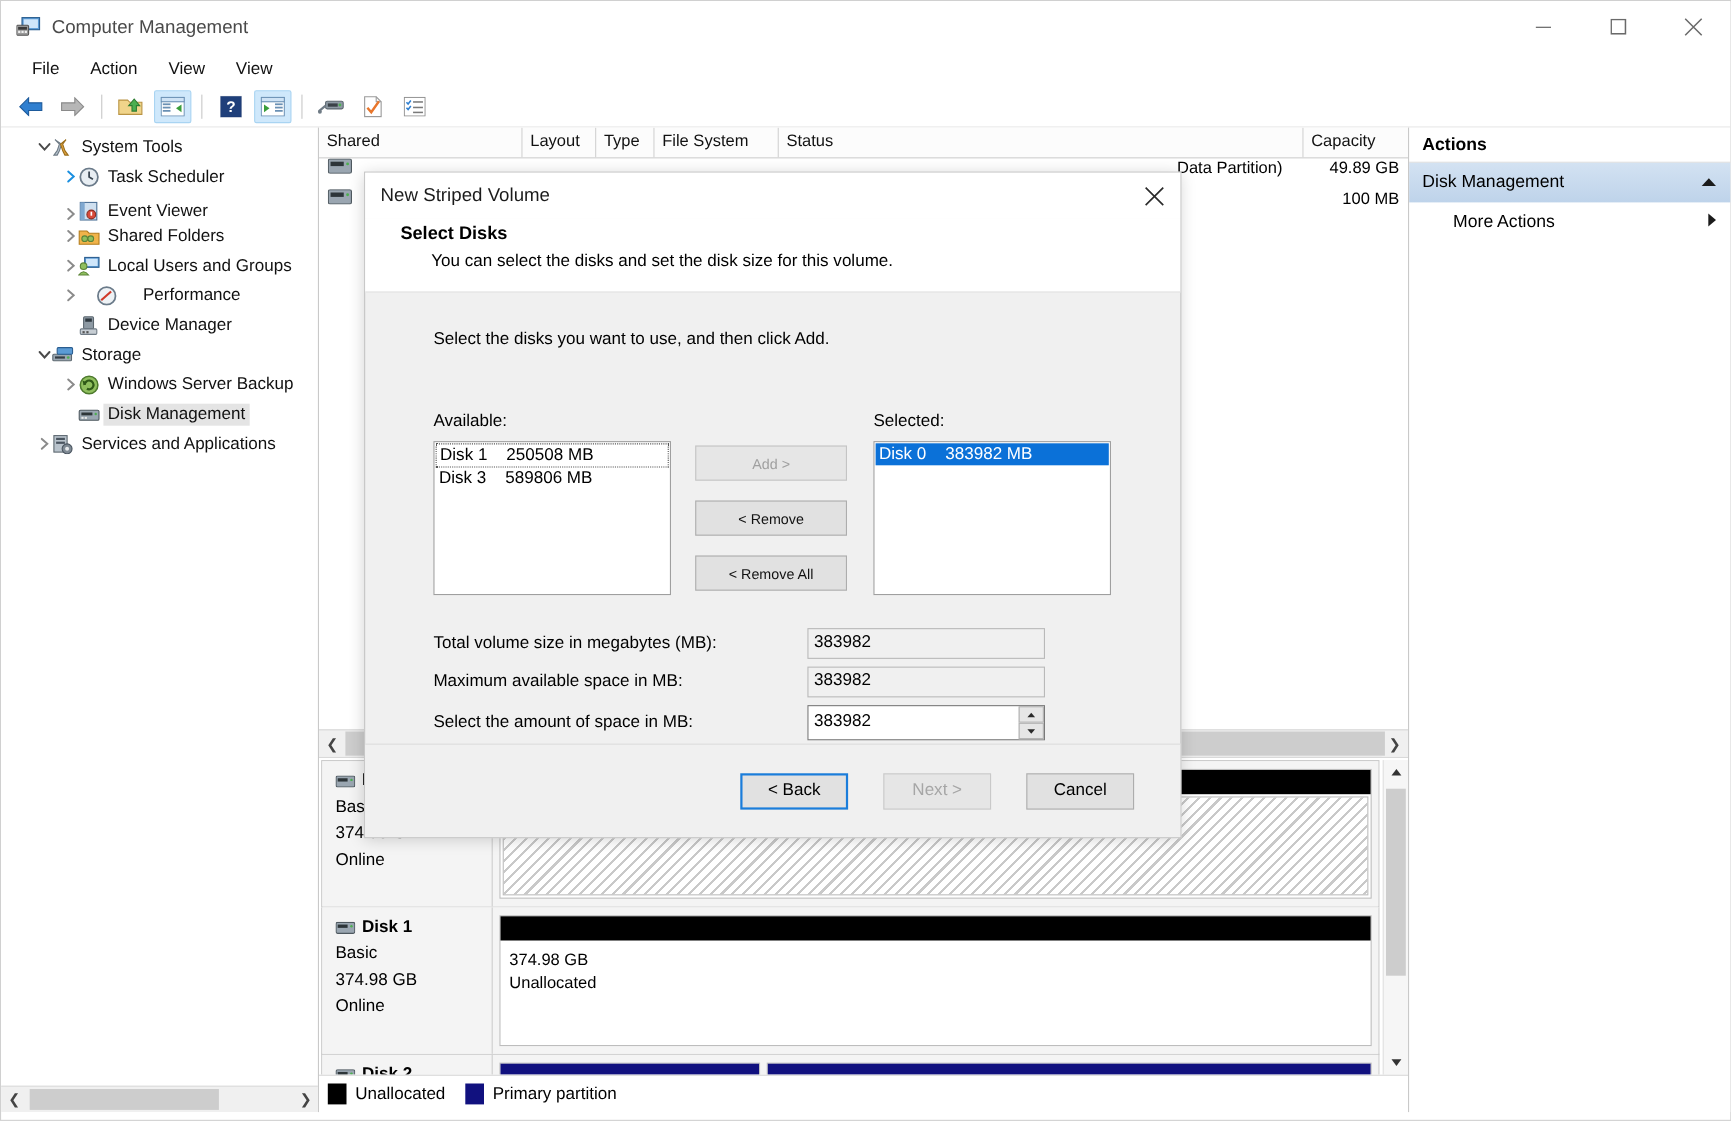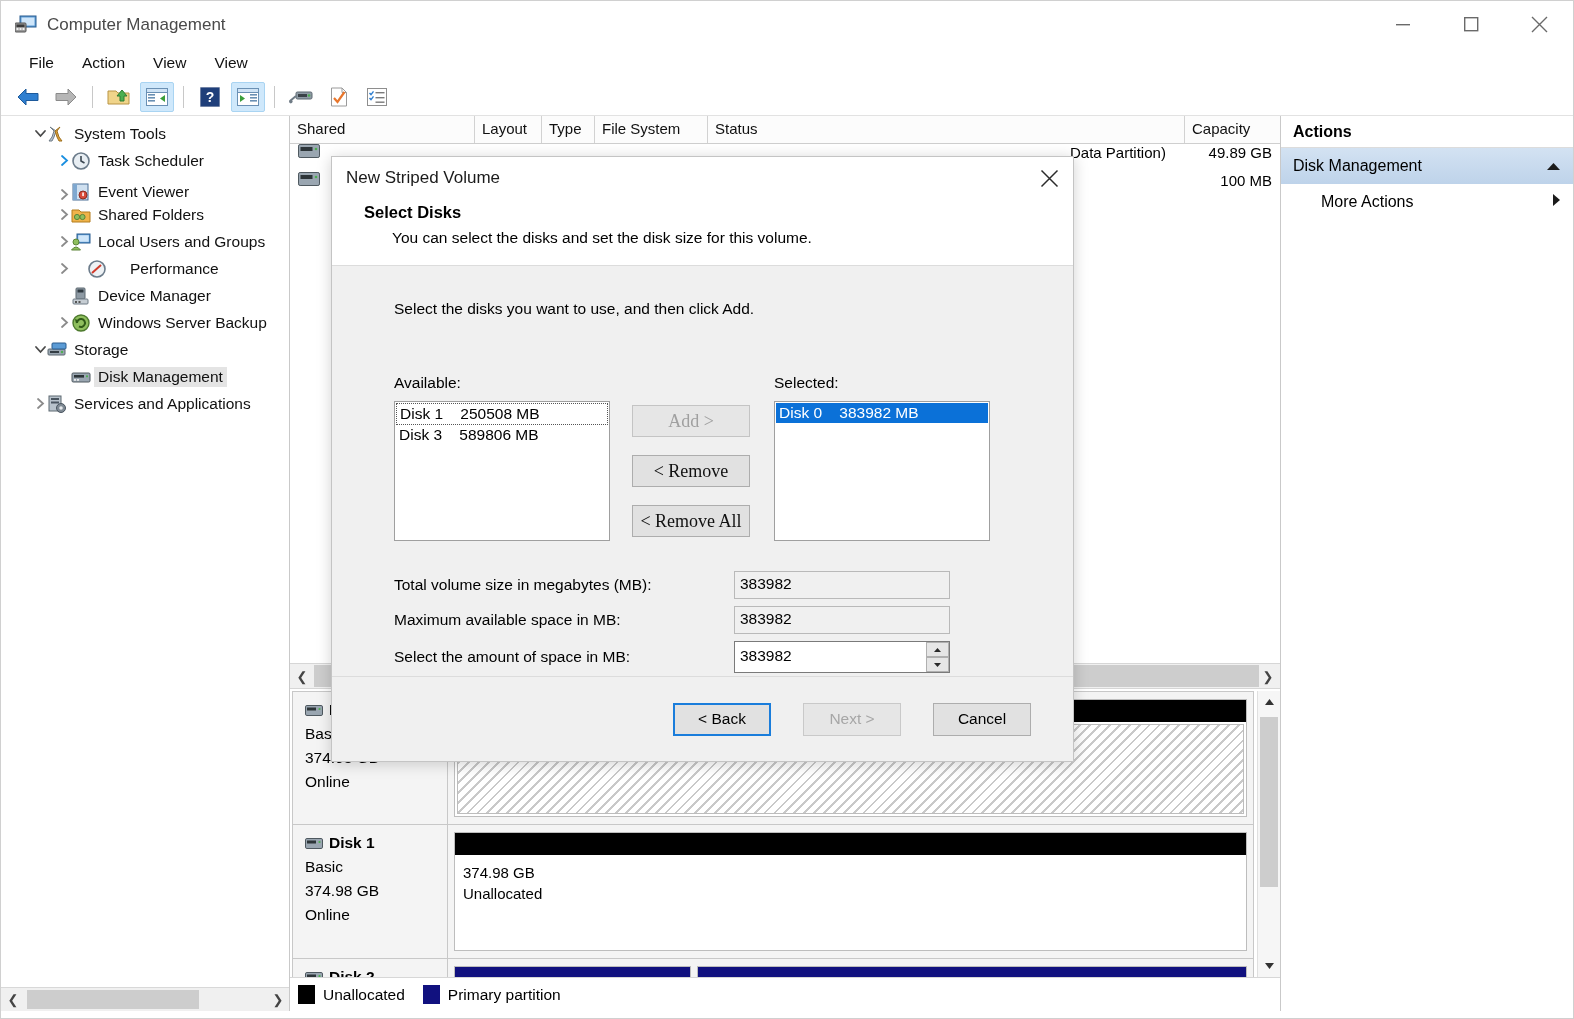--- a/index.html
+++ b/index.html
@@ -101,21 +101,21 @@
   .dlg-h1{font-weight:bold;font-size:16.5px;}
   .dlg-h2{font-size:15.5px;margin-top:7px;margin-left:28px;}
   .dlg-body{padding:34px 0 0 62px;position:relative;height:394px;box-sizing:border-box;}
   .dlg-instr{font-size:15.5px;}
   .lbl{font-size:15.5px;}
   .listbox{box-sizing:border-box;border:1px solid #9f9f9f;background:#fff;width:216px;height:140px;padding:1px;}
   .lb-item{font-size:15.5px;padding:1px 3px;white-space:pre;}
   .lb-item.focus{border:1px dotted #555;margin:0;}
   .lb-item.sel{background:#0b71d8;color:#fff;}
   .mid-btns{display:flex;flex-direction:column;gap:18px;}
-  .wbtn{box-sizing:border-box;width:118px;height:32px;background:#e1e1e1;border:1px solid #adadad;font-size:18px;display:flex;align-items:center;justify-content:center;color:#111;font-family:Liberation Serif, serif;}
+  .wbtn{box-sizing:border-box;width:138px;height:32px;background:#e1e1e1;border:1px solid #adadad;font-size:13px;display:flex;align-items:center;justify-content:center;color:#111;}
   .wbtn.dis{color:#a0a0a0;background:#e6e6e6;border-color:#c4c4c4;}
   .field{box-sizing:border-box;width:216px;height:28px;border:1px solid #b9b9b9;background:#f0f0f0;font-size:15.5px;padding:3px 0 0 5px;}
   .field.edit{background:#fff;border:1px solid #7a7a7a;height:32px;padding-top:5px;width:216px;}
   .spinwrap{position:relative;width:216px;}
   .spin{position:absolute;right:1px;top:1px;width:23px;height:30px;display:flex;flex-direction:column;}
   .spin div{flex:1;background:#e6e6e6;border:1px solid #b0b0b0;display:flex;align-items:center;justify-content:center;box-sizing:border-box;}
   .dlg-foot{position:absolute;left:0;right:0;bottom:0;height:84px;border-top:1px solid #dcdcdc;background:#f0f0f0;display:flex;align-items:center;justify-content:flex-end;padding-right:42px;gap:32px;}
   .fbtn{box-sizing:border-box;width:98px;height:33px;background:#e1e1e1;border:1px solid #adadad;font-size:15.5px;display:flex;align-items:center;justify-content:center;}
   .fbtn.def{border:2px solid #1a7ddb;}
   .fbtn.dis{color:#a6a6a6;background:#e6e6e6;border-color:#c9c9c9;}
@@ -323,46 +323,46 @@
             <span class="tw"></span>
             <span class="ticon"><svg width="20" height="18" viewBox="0 0 20 18">
                 <rect x="5" y="1" width="9" height="11" rx="1" fill="#8e9aa4" stroke="#5d6870"></rect>
                 <rect x="6.5" y="2.5" width="6" height="3" fill="#2f3940"></rect>
                 <rect x="2" y="12" width="15" height="5" rx="1" fill="#c6cdd3" stroke="#6f7b85"></rect>
                 <rect x="4" y="14" width="2" height="2" fill="#555"></rect>
                 <rect x="7.5" y="14" width="2" height="2" fill="#555"></rect>
               </svg></span>
             <span class="tlabel">Device Manager</span>
           </div>
-          <div class="tnode" style="padding-left: 56px;">
-            <span class="tw">
-              <svg width="13" height="13" viewBox="0 0 13 13">
-                <path d="M4 2 L9 6.5 L4 11" stroke="#8b8b8b" stroke-width="1.8" fill="none" stroke-linecap="round"></path>
-              </svg>
-            </span>
-            <span class="ticon"><svg width="20" height="18" viewBox="0 0 20 18">
-                <circle cx="10" cy="9" r="8" fill="#8fbf5e" stroke="#4d7a2e" stroke-width="1.4"></circle>
-                <path d="M6 9 a4 4 0 1 1 2 3.4" stroke="#2f5a18" stroke-width="2" fill="none"></path>
-                <path d="M4 5 L8 6.5 L5 9.5 Z" fill="#2f5a18"></path>
-              </svg></span>
-            <span class="tlabel">Windows Server Backup</span>
-          </div>
           <div class="tnode" style="padding-left: 32px;">
             <span class="tw">
               <svg width="13" height="13" viewBox="0 0 13 13">
                 <path d="M2 4 L6.5 9 L11 4" stroke="#4a4a4a" stroke-width="1.8" fill="none" stroke-linecap="round"></path>
               </svg>
             </span>
             <span class="ticon"><svg width="20" height="18" viewBox="0 0 20 18">
                 <rect x="1" y="8" width="17" height="6" rx="1" fill="#9aa6b1" stroke="#5d6870"></rect>
                 <rect x="3" y="10" width="9" height="2" fill="#343d44"></rect>
                 <circle cx="15" cy="11" r="1.2" fill="#4caf50"></circle>
                 <rect x="5" y="2" width="14" height="6" rx="1" fill="#5b9bd5" stroke="#2a5d8f"></rect>
               </svg></span>
             <span class="tlabel">Storage</span>
+          </div>
+          <div class="tnode" style="padding-left: 56px;">
+            <span class="tw">
+              <svg width="13" height="13" viewBox="0 0 13 13">
+                <path d="M4 2 L9 6.5 L4 11" stroke="#8b8b8b" stroke-width="1.8" fill="none" stroke-linecap="round"></path>
+              </svg>
+            </span>
+            <span class="ticon"><svg width="20" height="18" viewBox="0 0 20 18">
+                <circle cx="10" cy="9" r="8" fill="#8fbf5e" stroke="#4d7a2e" stroke-width="1.4"></circle>
+                <path d="M6 9 a4 4 0 1 1 2 3.4" stroke="#2f5a18" stroke-width="2" fill="none"></path>
+                <path d="M4 5 L8 6.5 L5 9.5 Z" fill="#2f5a18"></path>
+              </svg></span>
+            <span class="tlabel">Windows Server Backup</span>
           </div>
           <div class="tnode sel" style="padding-left: 56px;">
             <span class="tw"></span>
             <span class="ticon"><svg width="20" height="18" viewBox="0 0 20 18">
                 <rect x="1" y="5" width="18" height="9" rx="1.2" fill="#9aa6b1" stroke="#4e585f"></rect>
                 <rect x="3" y="7" width="10" height="2.6" fill="#2d3539"></rect>
                 <rect x="3" y="11" width="2" height="1.8" fill="#e9e9e9"></rect>
                 <rect x="6" y="11" width="2" height="1.8" fill="#e9e9e9"></rect>
                 <circle cx="16" cy="8.3" r="1.1" fill="#4caf50"></circle>
               </svg></span>

